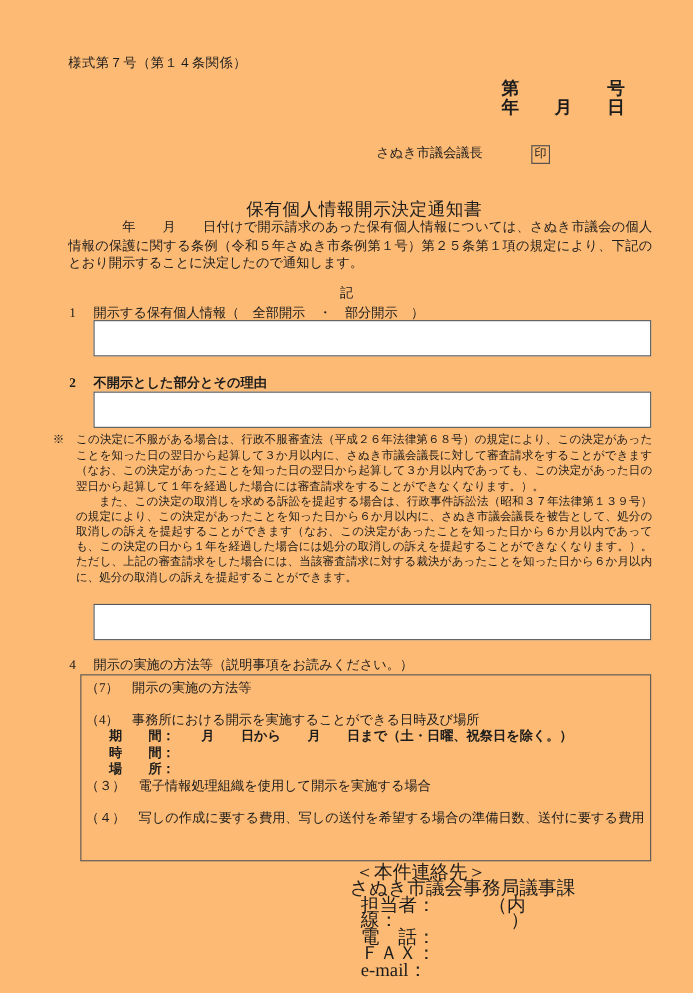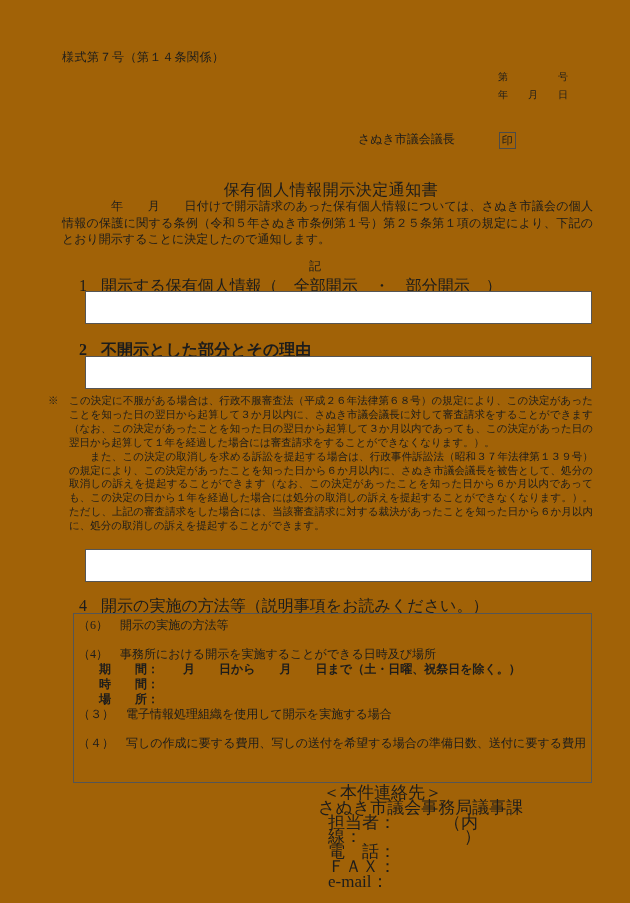--- a/index.html
+++ b/index.html
@@ -1,49 +1,49 @@
 <!DOCTYPE html>
 <html lang="ja"><head>
 <meta charset="utf-8">
 <style>
   html,body{margin:0;padding:0;background:#ffffff;}
   .page{
     position:relative;
     width:630px;height:903px;
-    background:#a16207;
+    background:#fdba74;
     font-family:"Liberation Serif","DejaVu Serif",serif;
     color:#1c1c1c;
     overflow:hidden;
   }
   .abs{position:absolute;}
   .form-number{left:62px;top:49px;font-size:12px;letter-spacing:0.5px;}
-  .right-line{right:62px;text-align:right;font-size:10px;}
+  .right-line{right:62px;text-align:right;font-size:16px;font-weight:bold;}
   .doc-no{top:70px;}
   .date-line{top:88px;}
   .addressee{left:66px;top:104px;font-size:12px;}
   .addressee .honorific{margin-left:133px;}
-  .sender{left:358px;top:131px;font-size:12px;}
+  .sender{left:342px;top:131px;font-size:12px;}
   .seal{
     display:inline-block;margin-left:44px;
     width:15px;height:15px;line-height:15px;
     border:1px solid #4a4a4a;
     font-size:11px;text-align:center;vertical-align:middle;
   }
   .title{
     left:0;top:164px;width:630px;margin:16px;
     text-align:center;font-size:16px;font-weight:normal;
     letter-spacing:0.5px;
   }
   .body-par{
     left:62px;top:198px;width:531px;margin:0;
     font-size:12px;line-height:16.5px;
     text-align:justify;
   }
   .ki{left:0;top:258px;width:630px;text-align:center;font-size:12px;}
-  .sec{font-size:16px;left:63px;margin-left:16px;}
+  .sec{font-size:12px;left:63px;}
   .sec .sec-no{display:inline-block;width:22px;}
   .sec1{top:276px;}  .sec2{top:340px;font-weight:bold;}
   .sec3{top:532px;}  .sec4{top:596px;}
   .answer-box{
     left:85px;width:505px;height:31px;
     border:1px solid #555;background:#fff;
   }
   .box1{top:291px;} .box2{top:356px;} .box3{top:549px;}
   .note{
     left:48px;top:394px;width:545px;
@@ -107,21 +107,21 @@
     <p class="second">また、この決定の取消しを求める訴訟を提起する場合は、行政事件訴訟法（昭和３７年法律第１３９号）の規定により、この決定があったことを知った日から６か月以内に、さぬき市議会議長を被告として、処分の取消しの訴えを提起することができます（なお、この決定があったことを知った日から６か月以内であっても、この決定の日から１年を経過した場合には処分の取消しの訴えを提起することができなくなります。）。ただし、上記の審査請求をした場合には、当該審査請求に対する裁決があったことを知った日から６か月以内に、処分の取消しの訴えを提起することができます。</p>
   </div>
 
   <div class="abs answer-box box3"></div>
 
   <div class="abs sec sec4">
     <span class="sec-no">4</span><span>開示の実施の方法等（説明事項をお読みください。）</span>
   </div>
 
   <div class="abs box4">
-    <div class="b4-line">（6）　開示の実施の方法等</div>
+    <div class="b4-line">（7）　開示の実施の方法等</div>
     <div class="b4-blank"></div>
     <div class="b4-line">（4）　事務所における開示を実施することができる日時及び場所</div>
     <div class="b4-sub">期　　間：　　月　　日から　　月　　日まで（土・日曜、祝祭日を除く。）</div>
     <div class="b4-sub">時　　間：</div>
     <div class="b4-sub">場　　所：</div>
     <div class="b4-line">（３）　電子情報処理組織を使用して開示を実施する場合</div>
     <div class="b4-blank"></div>
     <div class="b4-line">（４）　写しの作成に要する費用、写しの送付を希望する場合の準備日数、送付に要する費用</div>
   </div>
 

